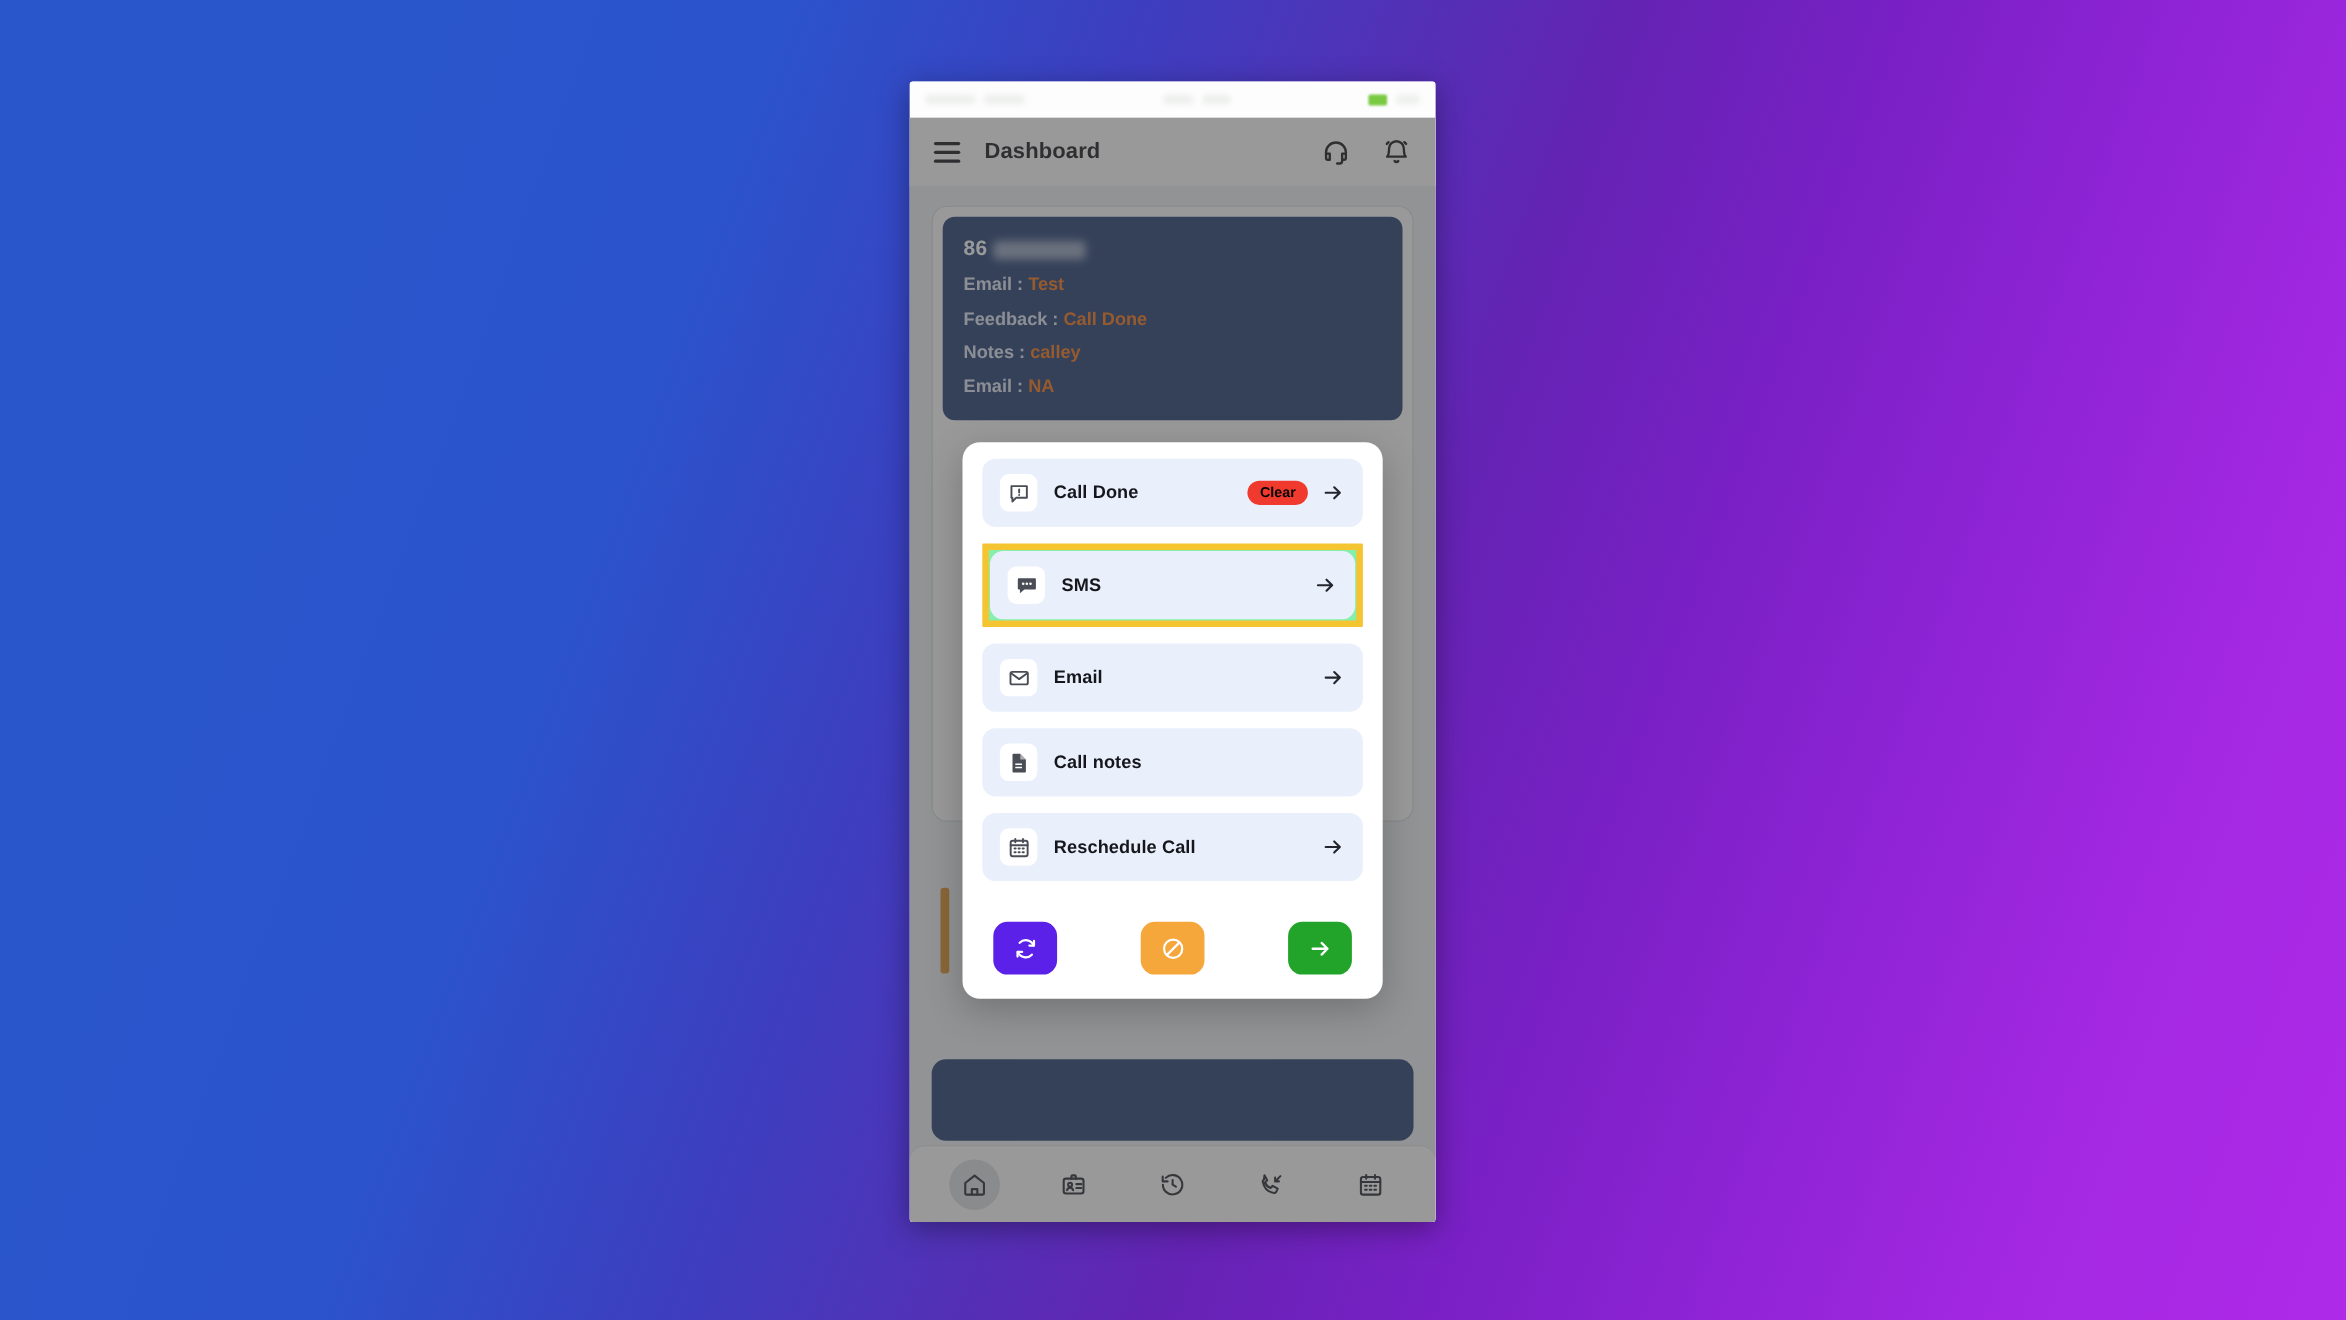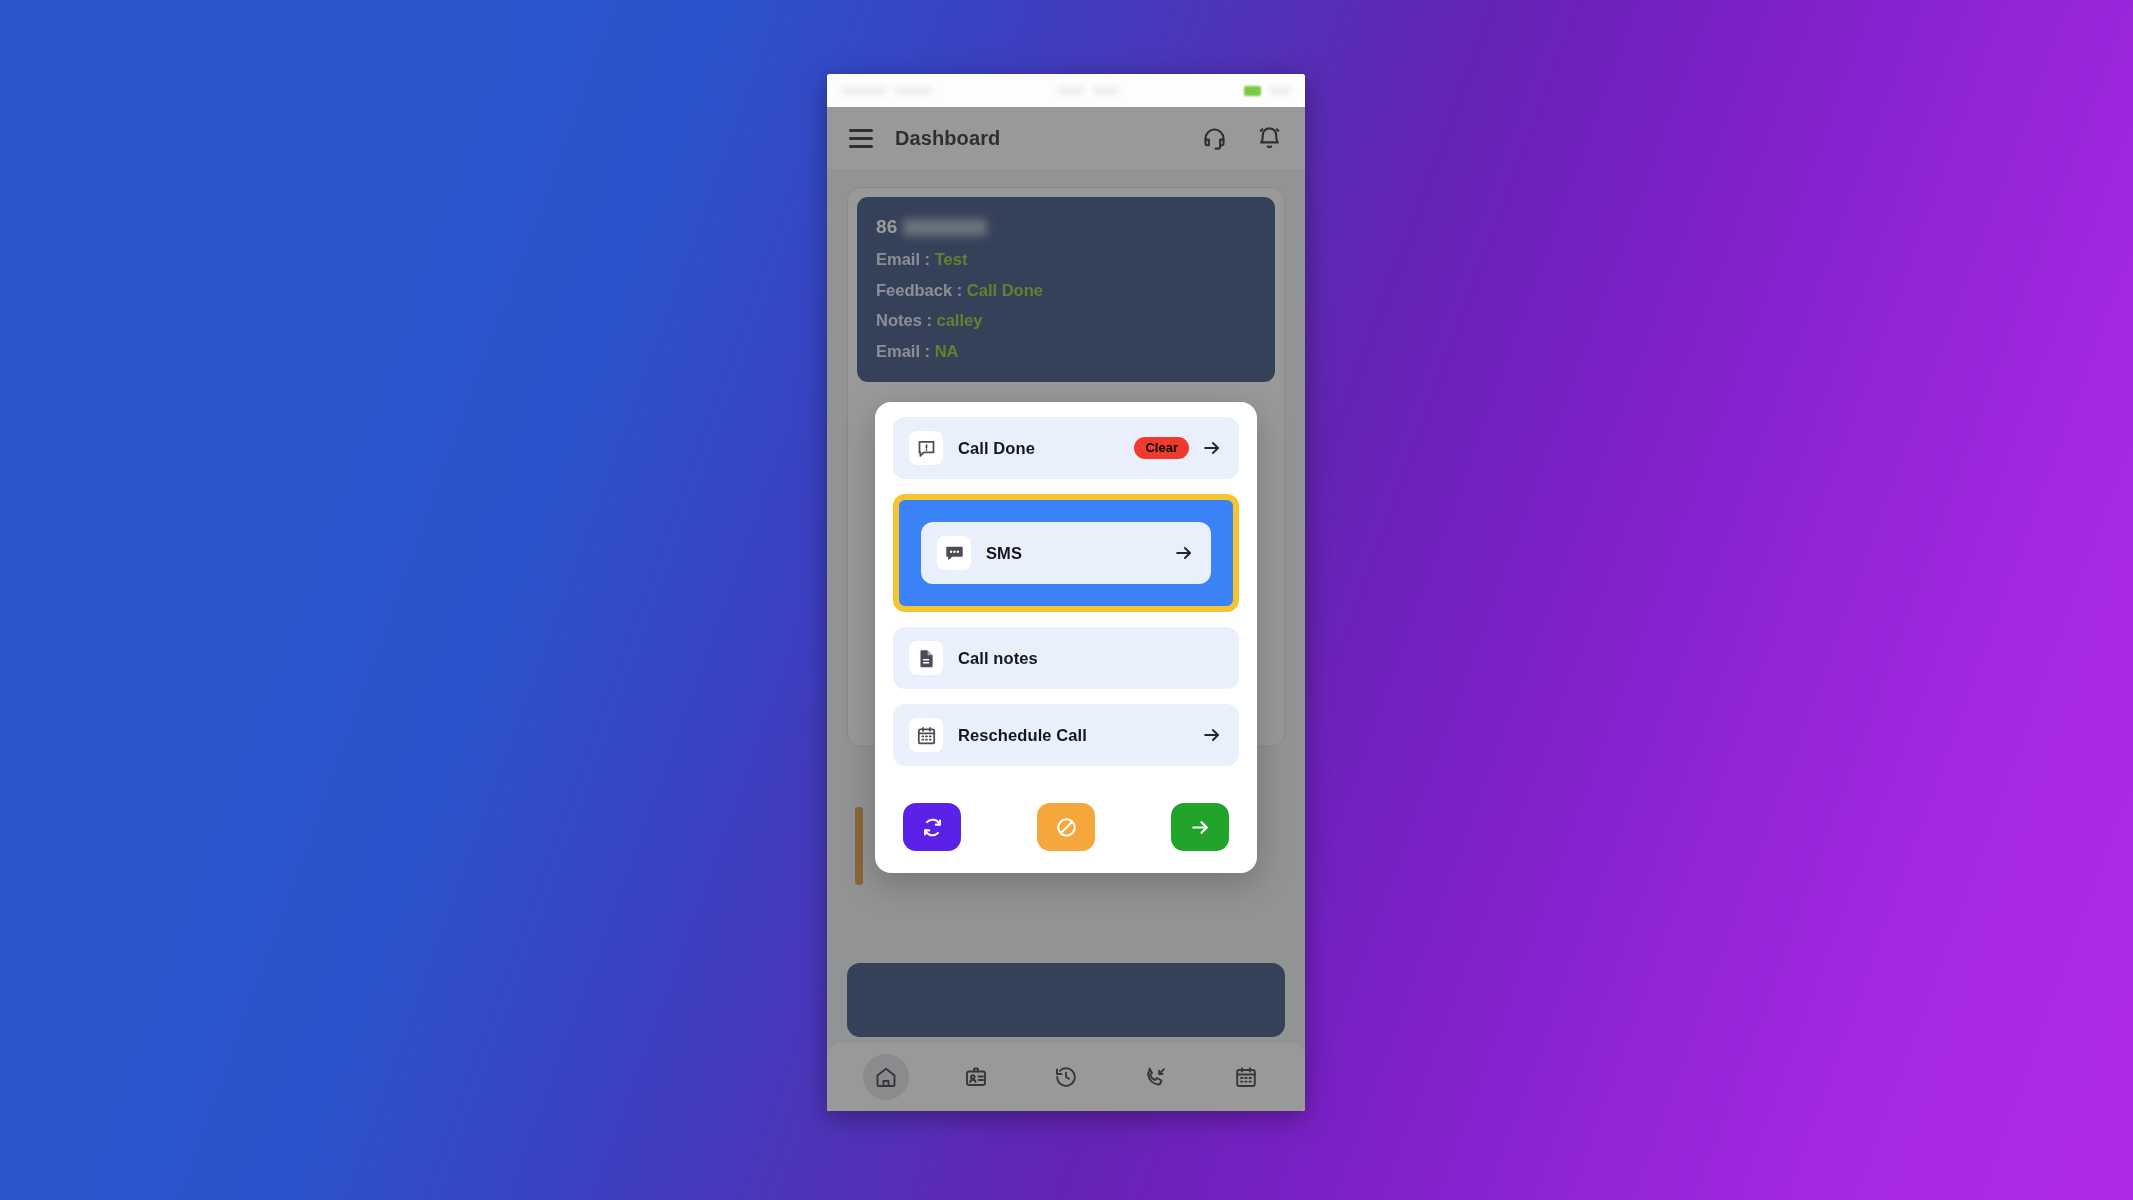--- a/index.html
+++ b/index.html
@@ -95,21 +95,21 @@
   #lead-id-mask {
     width: 84px; height: 17px; border-radius: 4px;
     background: rgba(225,232,245,.62);
     filter: blur(4px);
     margin-left: 3px;
   }
   .lead-line {
     font-size: 16.5px; line-height: 21.5px;
     margin-top: 9px; color: #dfe6f3; font-weight: 600;
   }
-  .lead-line b { color:#84cc16; font-weight: 700; }
+  .lead-line b { color:#f97316; font-weight: 700; }
   
   #bottom-card {
     position: absolute; z-index: 5;
     left: 20px; right: 20px;
     bottom: 74px; height: 74px;
     background: #223d72;
     border-radius: 13px;
   }
   
   #orange-peek {
@@ -174,23 +174,23 @@
   .badge-clear {
     background: #f03a2e; color: #000000;
     font-size: 13px; font-weight: 700;
     padding: 4px 11px 5px; border-radius: 11px;
     line-height: 1;
   }
   .arrow svg { display:block; }
   
   #opt-sms-wrap {
     border: 6px solid #f5c431;
-    border-radius: 12px;
-    padding: 22px;
-    background: #3b82f6;
+    border-radius: 1px;
+    padding: 1px;
+    background: #86efac;
     margin-bottom: 15px;
   }
   #opt-sms-wrap .opt { margin-bottom: 0; }
   
   #actions {
     display: flex; justify-content: space-between;
     padding: 22px 10px 4px;
   }
   .act {
     width: 58px; height: 48px;
@@ -347,20 +347,36 @@
         <span class="opt-right">
           <span class="arrow">
             <svg width="22" height="22" viewBox="0 0 24 24" fill="none" stroke="#24262e" stroke-width="2.1" stroke-linecap="round" stroke-linejoin="round">
               <path d="M4.5 12h14M13 6.5 18.6 12 13 17.5"></path>
             </svg>
           </span>
         </span>
       </div>
     </div>
 
+    <div class="opt">
+      <span class="opt-ico">
+        <svg width="21" height="21" viewBox="0 0 24 24" fill="none" stroke="#4a4d55" stroke-width="2" stroke-linecap="round" stroke-linejoin="round">
+          <rect x="3" y="5.5" width="18" height="13" rx="1.8"></rect>
+          <path d="M3.6 7 12 13 20.4 7"></path>
+        </svg>
+      </span>
+      <span class="opt-label">Email</span>
+      <span class="opt-right">
+        <span class="arrow">
+          <svg width="22" height="22" viewBox="0 0 24 24" fill="none" stroke="#24262e" stroke-width="2.1" stroke-linecap="round" stroke-linejoin="round">
+            <path d="M4.5 12h14M13 6.5 18.6 12 13 17.5"></path>
+          </svg>
+        </span>
+      </span>
+    </div>
 
     <div class="opt">
       <span class="opt-ico">
         <svg width="21" height="21" viewBox="0 0 24 24" fill="#4a4d55">
           <path d="M6 2.6h7.2L19 8.4V21a.9.9 0 0 1-.9.9H6a.9.9 0 0 1-.9-.9V3.5A.9.9 0 0 1 6 2.6z"></path>
           <path d="M13.2 2.6 19 8.4h-5.8z" fill="#ffffff" opacity=".55"></path>
           <path d="M8 12.6h7v1.6H8zM8 16h7v1.6H8z" fill="#ffffff"></path>
         </svg>
       </span>
       <span class="opt-label">Call notes</span>

